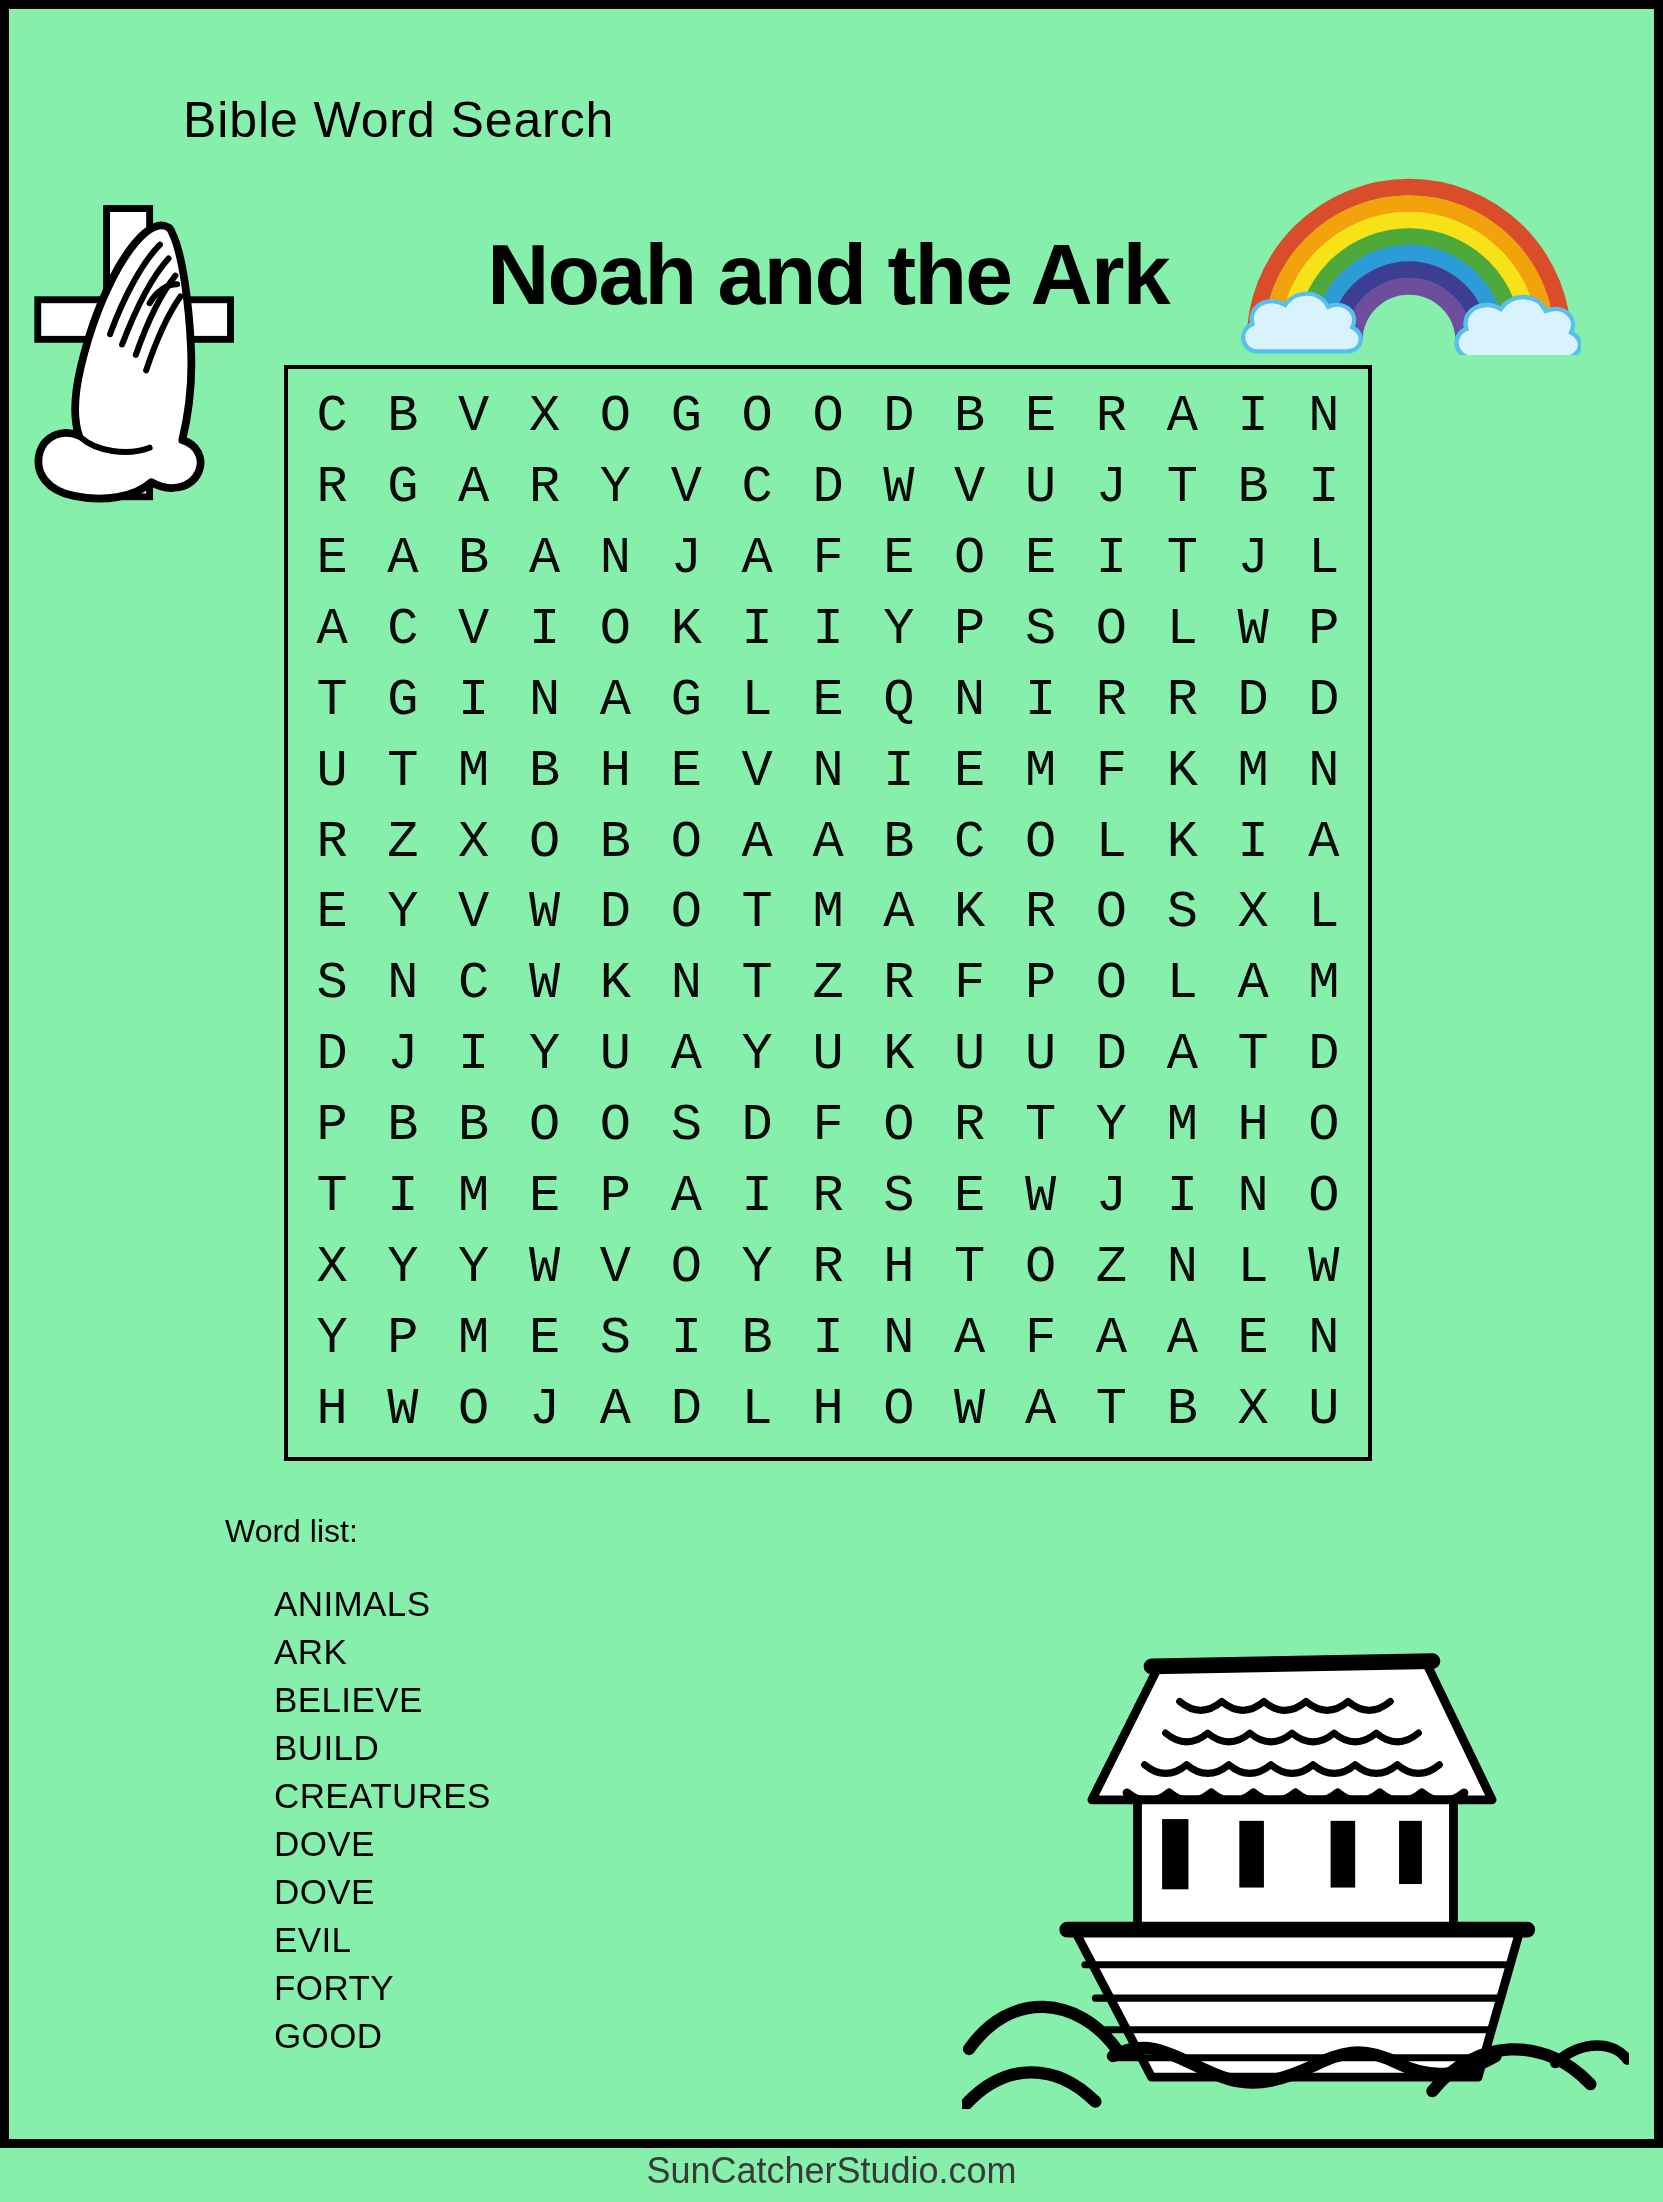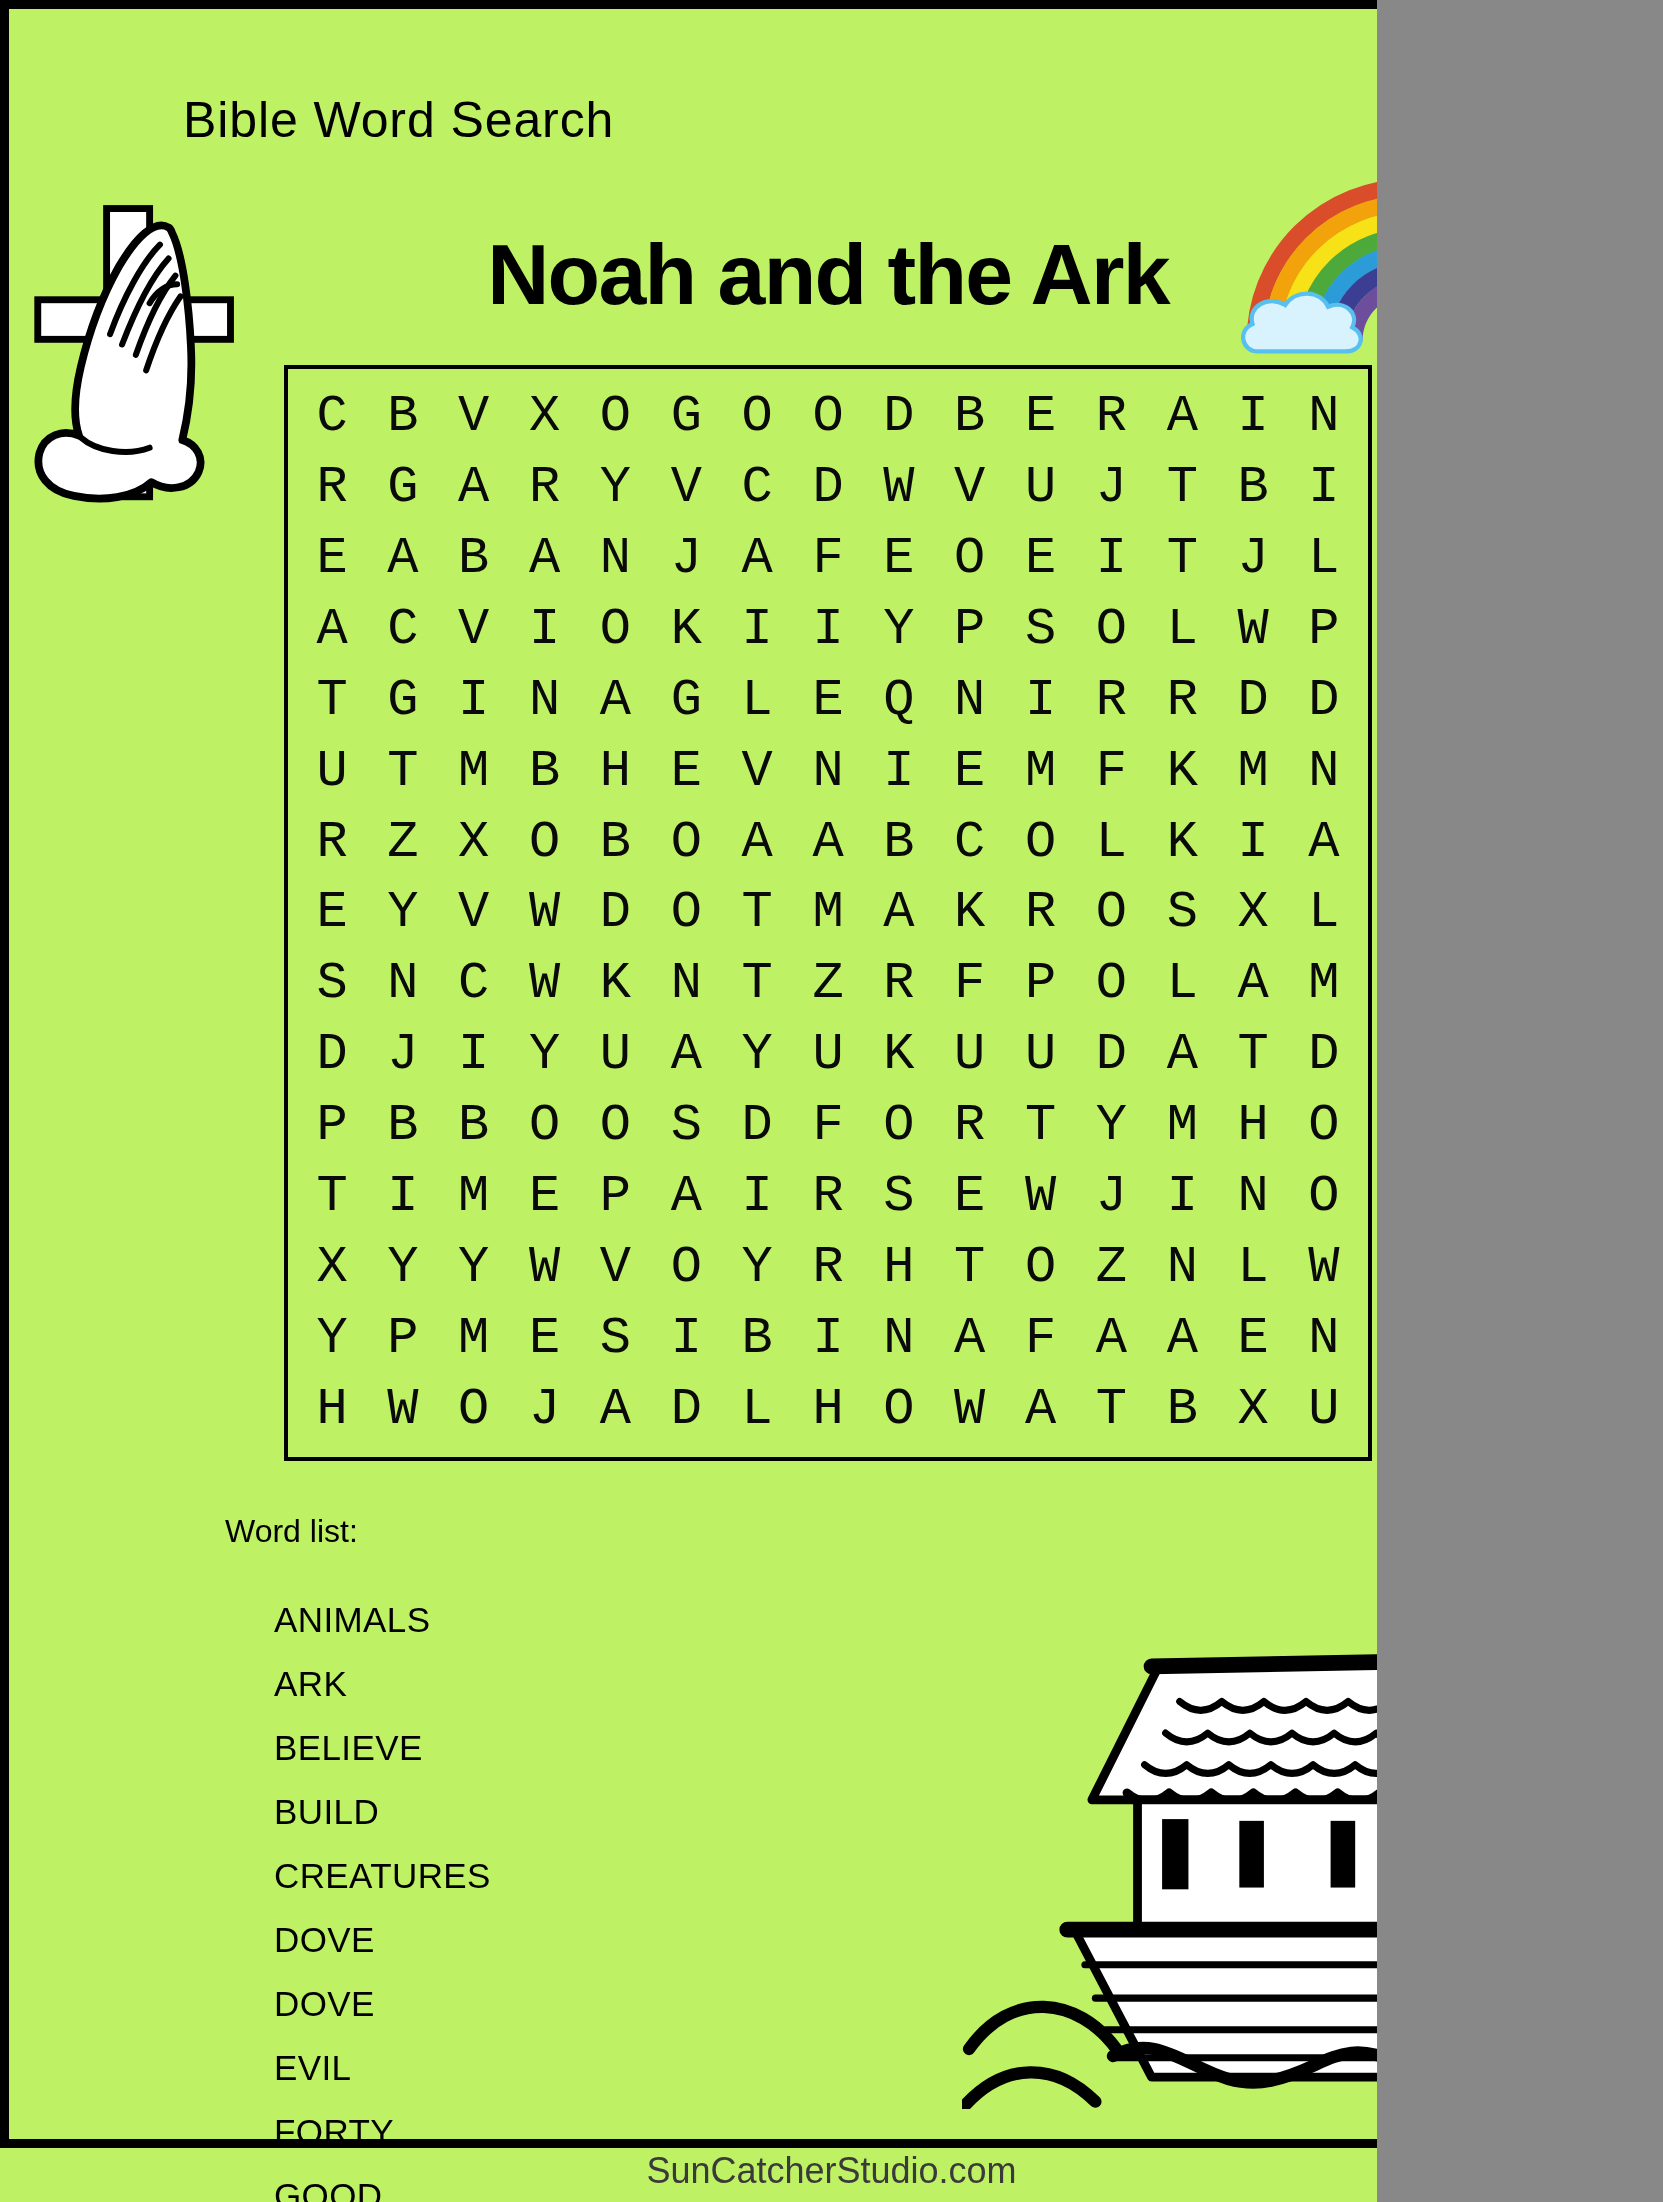--- a/index.html
+++ b/index.html
@@ -1,37 +1,37 @@
 <!DOCTYPE html>
 <html style="font-size:13.8px"><head>
 <meta charset="utf-8">
 <style>
   html,body{margin:0;padding:0;background:#888;}
-  .page{position:relative;width:1377px;height:2203px;background:#bef264;overflow:hidden;
+  .page{position:relative;width:1663px;height:2203px;background:#86efac;overflow:hidden;
         font-family:"Liberation Sans",sans-serif;color:#000;}
   .frame{position:absolute;left:0;top:0;width:1663px;height:2148px;
          border:9.5px solid #000;box-sizing:border-box;}
   .app-title{position:absolute;left:183px;top:91px;font-size:50px;letter-spacing:0.9px;}
   .name-row{position:absolute;left:967px;top:93px;display:flex;align-items:flex-end;}
   .name-label{font-size:43px;}
   .name-line{display:inline-block;width:372px;height:38px;border-bottom:4.3px solid #141414;margin-left:3.4px;}
   .puzzle-title{position:absolute;left:284px;top:225px;width:1088px;text-align:center;
                 font-size:86px;font-weight:bold;letter-spacing:-1.7px;}
   .icon-abs{position:absolute;}
   .grid-box{position:absolute;left:284px;top:365px;width:1088px;height:1096px;
             border:4.3px solid #000;box-sizing:border-box;
             display:grid;grid-template-columns:repeat(15,1fr);grid-template-rows:repeat(15,1fr);
             padding:12px 8.6px;}
   .cell{display:flex;align-items:center;justify-content:center;
         font-family:"Liberation Mono",monospace;font-size:52px;color:#0a0a0a;}
   .wl-heading{position:absolute;left:225px;top:1513px;font-size:32px;}
   .wl-col{position:absolute;top:1580px;margin:0;padding:0;list-style:none;font-size:35px;}
   .wl-col.c1{left:274px;}
   .wl-col.c2{left:582px;}
-  .wl-col li{height:48px;display:flex;align-items:center;letter-spacing:0.4px;margin-top:16px;}
+  .wl-col li{height:48px;display:flex;align-items:center;letter-spacing:0.4px;}
   .footer{position:absolute;left:0;top:2150px;width:1663px;text-align:center;
           font-size:36px;color:#3a3a3a;}
   svg{display:block;}
 </style>
 </head>
 <body>
 
 <div class="page">
 
   <div class="frame"></div>

